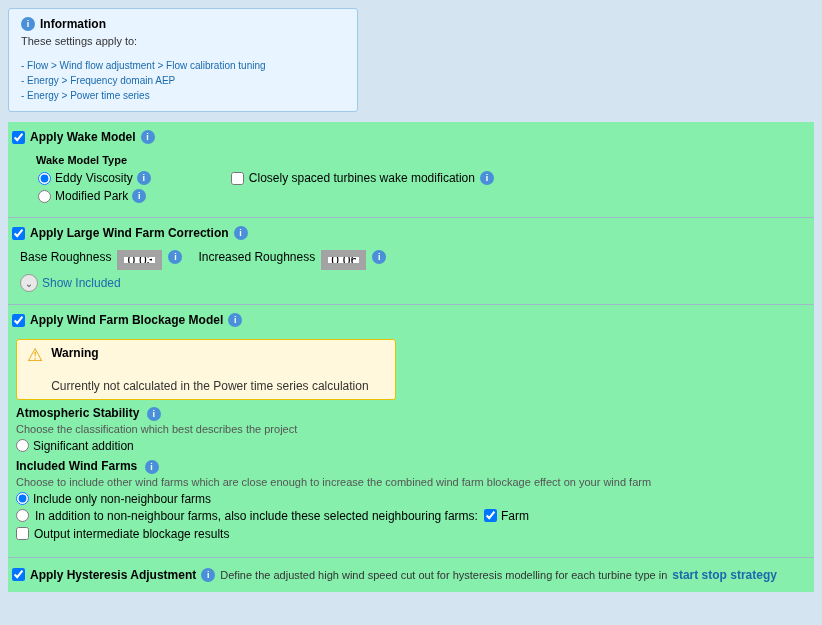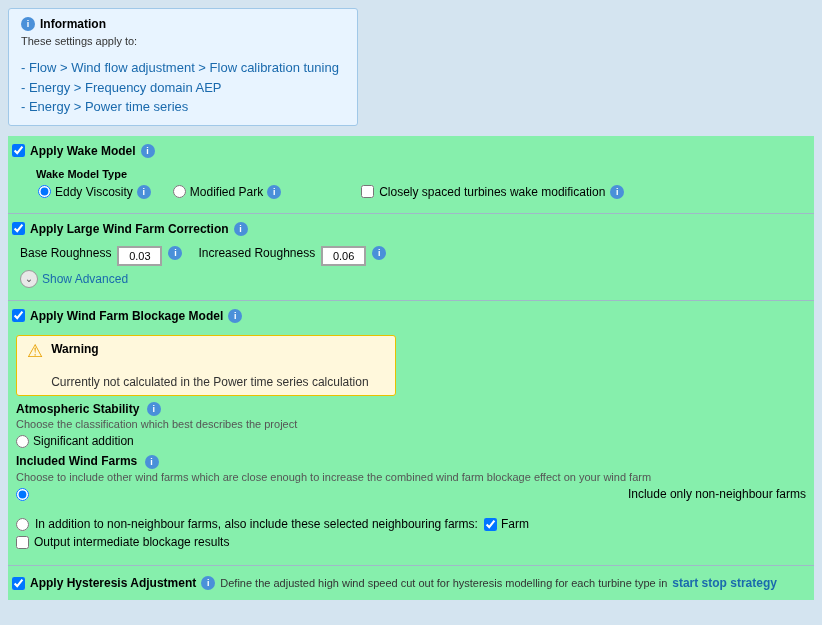--- a/index.html
+++ b/index.html
@@ -45,21 +45,21 @@
       font-size: 9px;
       font-weight: bold;
       flex-shrink: 0;
     }
     .info-box-text {
       font-size: 11px;
       color: #333;
       margin-bottom: 11px;
     }
     .info-box-link {
-      font-size: 13px;
+      font-size: 10px;
       color: #1a6aad;
       text-decoration: none;
       display: block;
       line-height: 1.5;
     }
     .section {
       background: #86efac;
       padding: 6px 0;
       border-bottom: 1px solid #a0b8c8;
     }
@@ -91,35 +91,35 @@
     }
     .radio-row {
       display: flex;
       align-items: center;
       gap: 4px;
       margin: 2px 0 2px 22px;
       font-size: 12px;
     }
     .left-radios {
       display: flex;
-      flex-direction: row;
+      flex-direction: column;
     }
     .field-row {
       display: flex;
       align-items: flex-start;
       gap: 6px;
       margin: 4px 0 4px 4px;
       font-size: 12px;
     }
     input[type="text"] {
       width: 45px;
       height: 20px;
-      border: 2px solid #a3a3a3;
+      border: 7px solid #a3a3a3;
       background: white;
-      font-size: 11px;
+      font-size: 14px;
       padding: 1px 3px;
       text-align: center;
     }
     .show-advanced {
       display: flex;
       align-items: center;
       gap: 4px;
       color: #1a6aad;
       cursor: pointer;
       margin: 4px 0 0 4px;
@@ -256,21 +256,21 @@
       <div class="field-row">
         <span>Base Roughness</span>
         <input type="text" value="0.03" style="">
         <span class="info-icon">i</span>
         <span style="margin-left:10px;">Increased Roughness</span>
         <input type="text" value="0.06" style="">
         <span class="info-icon">i</span>
       </div>
       <div class="show-advanced">
         <span class="chevron-icon">⌄</span>
-        <span>Show Advanced</span>
+        <span>Show Included</span>
       </div>
     </div>
   </div>
 
   <div class="section">
     <div class="section-header">
       <input type="checkbox" checked="" style="">
       <span style="font-weight:bold;">Apply Wind Farm Blockage Model</span>
       <span class="info-icon">i</span>
     </div>
@@ -294,21 +294,21 @@
         <input type="radio" name="atmosphericStability" style="">
         <span>Significant addition</span>
       </div>
 
       <div class="sub-section-title">
         <span>Included Wind Farms</span>
         <span class="info-icon" style="display:inline-flex; vertical-align:middle; margin-left:4px;">i</span>
       </div>
       <div class="sub-section-desc">Choose to include other wind farms which are close enough to increase the combined wind farm blockage effect on your wind farm</div>
 
-      <div class="radio-row" style="margin-left:0; margin-bottom:16px;justify-content:space-between;">
+      <div class="radio-row" style="margin-left:0; margin-bottom:3px;">
         <input type="radio" name="includedFarms" checked="" style="">
         <span>Include only non-neighbour farms</span>
       </div>
 
       <div style="display:flex; align-items:center; gap:6px; margin-bottom:4px;">
         <input type="radio" name="includedFarms" style="">
         <span>In addition to non-neighbour farms, also include these selected neighbouring farms:</span>
         <div style="display:flex; align-items:center; gap:4px;">
           <input type="checkbox" checked="" style="">
           <span>Farm</span>

